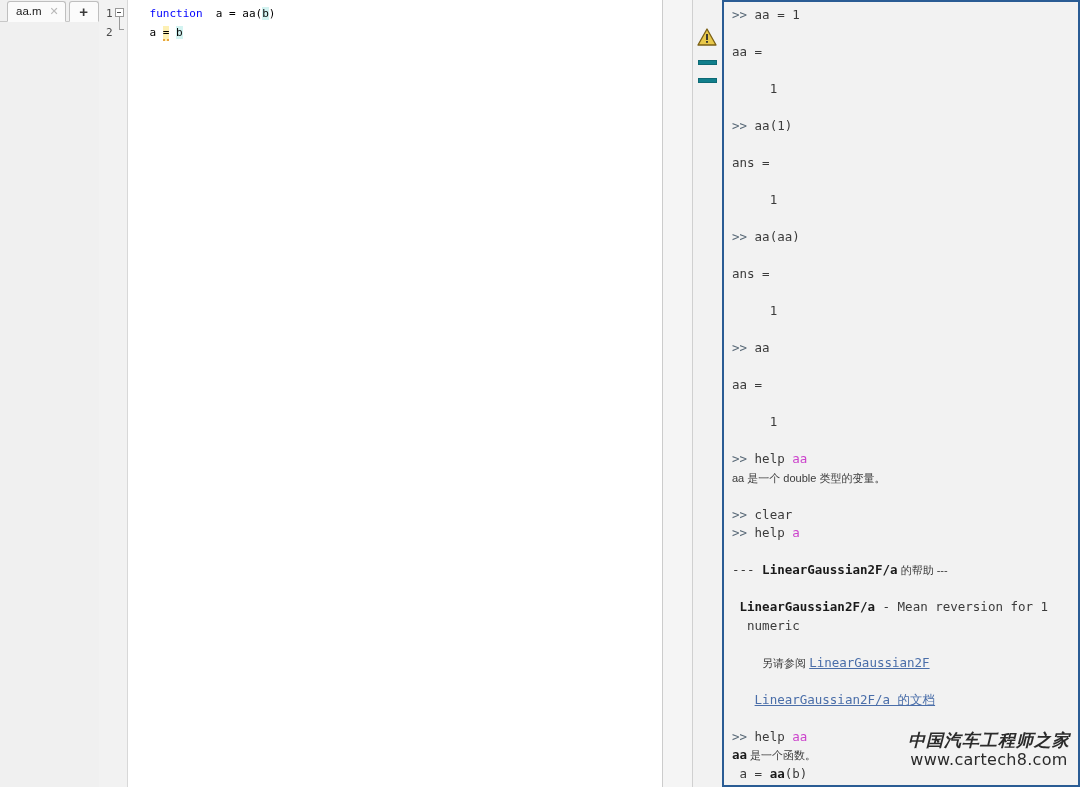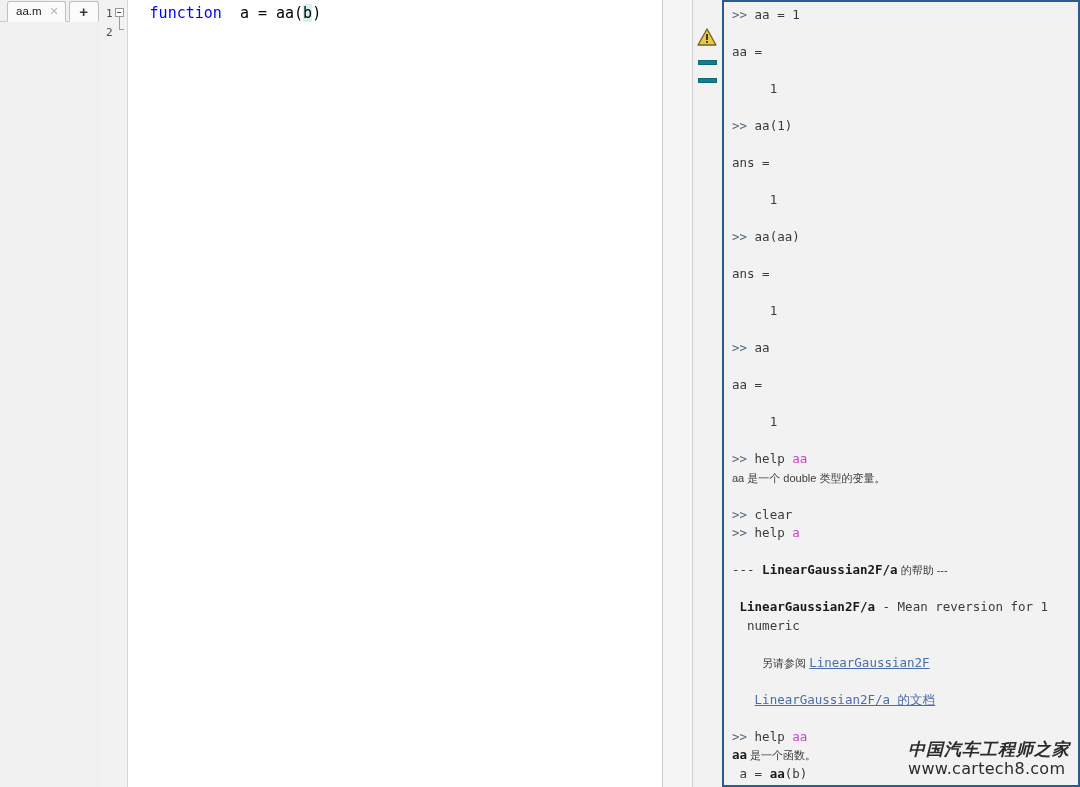--- a/index.html
+++ b/index.html
@@ -162,21 +162,21 @@
   .code-area {
     flex: 1;
     position: relative;
     background: #ffffff;
     padding-top: 4px;
     overflow: hidden;
     border-right: 1px solid #cccccc;
   }
   .code-line {
     font-family: "DejaVu Sans Mono", monospace;
-    font-size: 15px;
+    font-size: 11px;
     line-height: 19px;
     color: #000000;
     white-space: pre;
     padding-left: 22px;
   }
   .kw { color: #0000ff; }
   .var-hl {
     background: #d3f3f1;
   }
   .eq-warn {
@@ -260,22 +260,22 @@
   .cjk {
     font-family: Liberation Sans, sans-serif;
     font-size: 11px;
     color: #3b3b3b;
   }
 
   
   .watermark {
     position: absolute;
     right: 8px;
-    bottom: 7px;
-    text-align: left;
+    bottom: 16px;
+    text-align: center;
     pointer-events: none;
     user-select: none;
   }
   .wm-cn {
     font-family: "DejaVu Serif", serif;
     font-size: 17px;
     font-weight: bold;
     font-style: italic;
     color: #2b2b2b;
     letter-spacing: 1px;
@@ -313,20 +313,21 @@
         </div>
         <div class="fold-col">
           <div class="fold-box"></div>
           <div class="fold-line"></div>
           <div class="fold-foot"></div>
         </div>
       </div>
 
       <div class="code-area">
         <div class="code-line"><span class="kw">function</span><span>  a = aa(</span><span class="var-hl">b</span><span>)</span></div>
+        <div class="code-line"><span>a </span><span class="eq-warn">=</span><span> </span><span class="var-hl">b</span></div>
       </div>
 
       <div class="editor-spacer"></div>
 
       <div class="marker-ribbon">
         <svg class="warn-icon" viewBox="0 0 20 18">
           <polygon points="10,1 19,17 1,17" fill="#e8c84a" stroke="#7a5f14" stroke-width="1.3" stroke-linejoin="round"></polygon>
           <rect x="9.1" y="6" width="1.8" height="6" fill="#2b2b2b"></rect>
           <rect x="9.1" y="13" width="1.8" height="1.8" fill="#2b2b2b"></rect>
         </svg>

